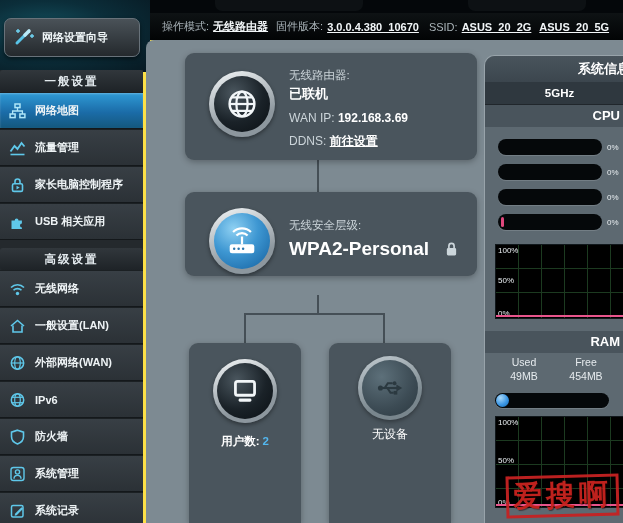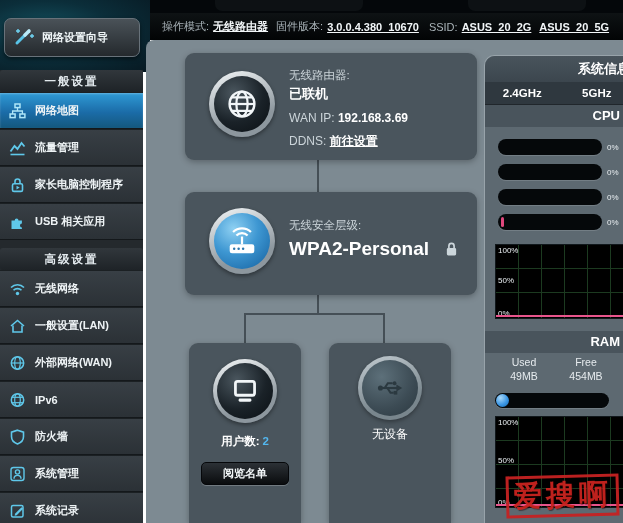--- a/index.html
+++ b/index.html
@@ -1,18 +1,18 @@
 <!DOCTYPE html>
 <html><head>
 <meta charset="utf-8">
 <style>
   * { margin:0; padding:0; box-sizing:border-box; }
   html,body { background:#000; }
   body { font-family:"Liberation Sans", sans-serif; }
-  .screen { position:relative; width:623px; height:523px; overflow:hidden; background:#ffffff; }
+  .screen { position:relative; width:623px; height:523px; overflow:hidden; background:#fde047; }
 
   
   .left-banner { position:absolute; left:0; top:0; width:150px; height:72px;
     background:radial-gradient(ellipse at 30% 40%, #14505e 0%, #0b2e3a 45%, #071821 100%); }
   .top-strip { position:absolute; left:150px; top:0; width:473px; height:13px; background:#04070a; }
   .banner-pill { position:absolute; top:0; height:11px; background:#0d1114; border-radius:0 0 7px 7px; }
   .pill1 { left:215px; width:148px; }
   .pill2 { left:468px; width:118px; }
 
   .topbar { position:absolute; left:150px; top:13px; width:473px; height:27px;
@@ -44,21 +44,21 @@
 
   
   .main-bg { position:absolute; left:146px; top:40px; width:477px; height:483px;
     background:#7d8a92; border-radius:8px 0 0 0; }
 
   .connector { position:absolute; background:#454f56; z-index:1; }
 
   .card { position:absolute; background:#4a555d; border-radius:9px;
     box-shadow:0 2px 6px rgba(0,0,0,.28); z-index:2; }
   .card-internet { left:185px; top:53px; width:292px; height:107px; }
-  .card-security { left:185px; top:192px; width:292px; height:103px; }
+  .card-security { left:185px; top:192px; width:292px; height:84px; }
   .card-clients  { left:189px; top:343px; width:112px; height:180px; border-radius:9px 9px 0 0; }
   .card-usb      { left:329px; top:343px; width:122px; height:180px; border-radius:9px 9px 0 0; }
 
   .big-circle { position:absolute; border-radius:50%; display:flex; align-items:center; justify-content:center; }
   .ring-silver { background:linear-gradient(160deg,#f4f7f8,#8d979e 70%); box-shadow:0 2px 4px rgba(0,0,0,.4); }
   .inner-dark { width:56px; height:56px; border-radius:50%;
     background:radial-gradient(circle at 35% 30%, #4a565e 0%, #1a2228 55%, #0a0f13 100%);
     display:flex; align-items:center; justify-content:center; }
   .inner-blue { width:56px; height:56px; border-radius:50%;
     background:radial-gradient(circle at 35% 28%, #8ed0f2 0%, #3e97d2 45%, #135f9e 100%);
@@ -339,21 +339,20 @@
       <div class="inner-dark">
         <svg width="34" height="32" viewBox="0 0 32 30">
           <rect x="7" y="6" width="18" height="13" rx="2" fill="none" stroke="#f2f6f8" stroke-width="2.6"></rect>
           <rect x="10" y="22" width="12" height="3" rx="1.2" fill="#f2f6f8"></rect>
         </svg>
       </div>
     </div>
     <div class="client-label">
       <span>用户数:</span><span class="client-count">2</span>
     </div>
-    <button class="client-btn">阅览名单</button>
   </div>
 
   <div class="card card-usb">
     <div class="big-circle ring-muted usb-circle">
       <div class="inner-slate">
         <svg width="36" height="34" viewBox="0 0 32 32">
           <circle cx="7" cy="16" r="2.4" fill="#2b3940"></circle>
           <line x1="7" y1="16" x2="24" y2="16" stroke="#2b3940" stroke-width="2"></line>
           <polygon points="22,12.8 27.5,16 22,19.2" fill="#2b3940"></polygon>
           <path d="M11 16 L14 11.5 H18.5" fill="none" stroke="#2b3940" stroke-width="2"></path>
@@ -362,21 +361,20 @@
           <rect x="19.5" y="18.8" width="3.4" height="3.4" fill="#2b3940"></rect>
         </svg>
       </div>
     </div>
     <div class="usb-status">无设备</div>
   </div>
 
   <div class="sys-panel">
     <div class="sys-header">系统信息</div>
     <div class="sys-tabs">
-      <div class="sys-tab">2.4GHz</div>
       <div class="sys-tab">5GHz</div>
     </div>
 
     <div class="band-head cpu-head">CPU</div>
 
     <div class="cpu-bar" style="top:83px;"></div>
     <div class="bar-lbl" style="top:87px;">0%</div>
     <div class="cpu-bar" style="top:108px;"></div>
     <div class="bar-lbl" style="top:112px;">0%</div>
     <div class="cpu-bar" style="top:133px;"></div>

